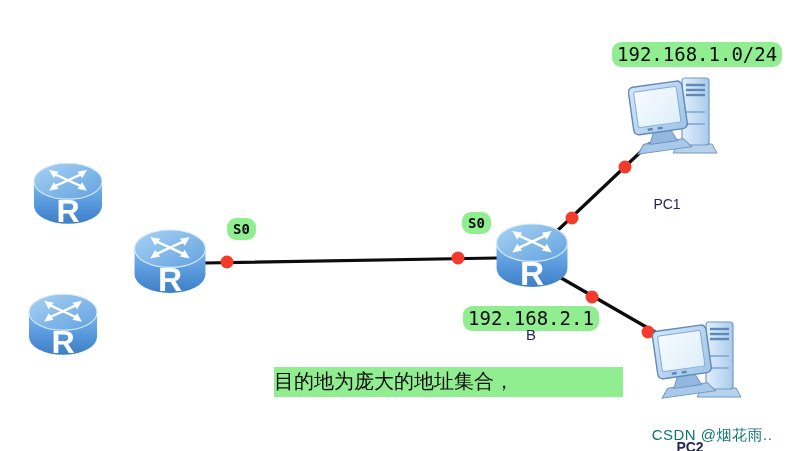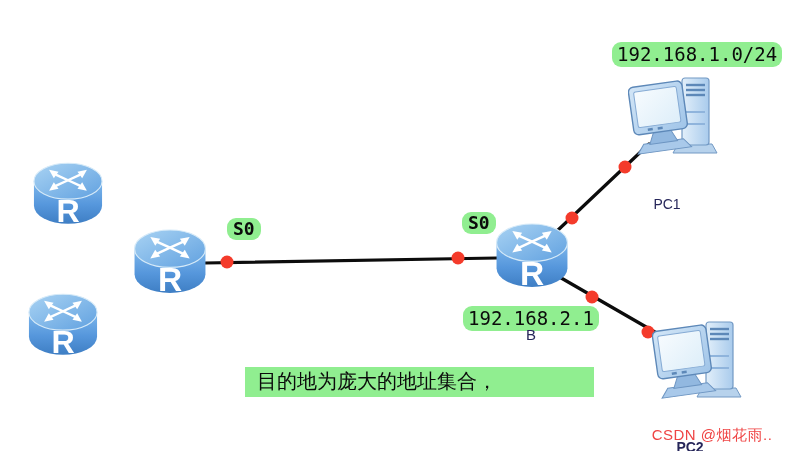--- a/index.html
+++ b/index.html
@@ -28,52 +28,52 @@
     color: #0b0b0b;
     font-family: "DejaVu Sans Mono", "Liberation Mono", monospace;
     font-size: 19px;
     line-height: 23px;
     padding: 1px 5px;
     white-space: nowrap;
     border-radius: 9px;
   }
   .hl.iface {
     font-weight: 700;
-    font-size: 18px;
+    font-size: 14px;
     line-height: 20px;
     padding: 1px 6px;
   }
   .note {
     position: absolute;
-    left: 245px;
+    left: 274px;
     top: 367px;
     min-width: 349px;
     background: #90EE90;
     color: #0b0b0b;
     font-family: "DejaVu Sans", "Liberation Sans", sans-serif;
     font-size: 20px;
     line-height: 27px;
-    padding: 1px 7px 2px 12px;
+    padding: 1px 7px 2px 0;
     white-space: nowrap;
   }
   .dev-label {
     position: absolute;
     color: #26265A;
     font-size: 14px;
     text-align: center;
     font-family: "Liberation Sans", sans-serif;
     margin-top: 40px;
   }
   .dev-label.b-name { font-size: 15px; }
   .watermark {
     position: absolute;
     left: 632px;
     top: 426px;
     width: 160px;
-    color: #ef4444;
+    color: #0f766e;
     font-size: 15px;
     letter-spacing: 0.5px;
     text-align: center;
     white-space: nowrap;
   }
   .s0a { left: 227px; top: 218px; }
   .s0b { left: 462px; top: 212px; }
   .ipa { left: 197px; top: 296px; }
   .ipb { left: 436px; top: 306px; margin-left: 27px; }
   .subnet1 { left: 612px; top: 42px; }

